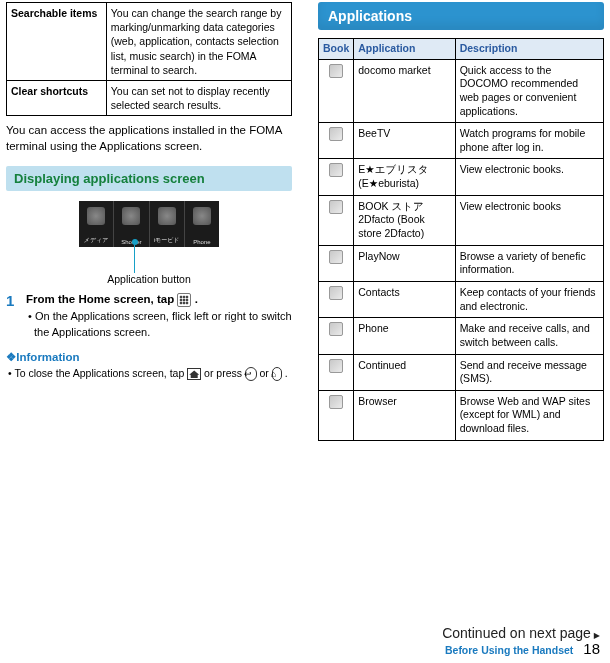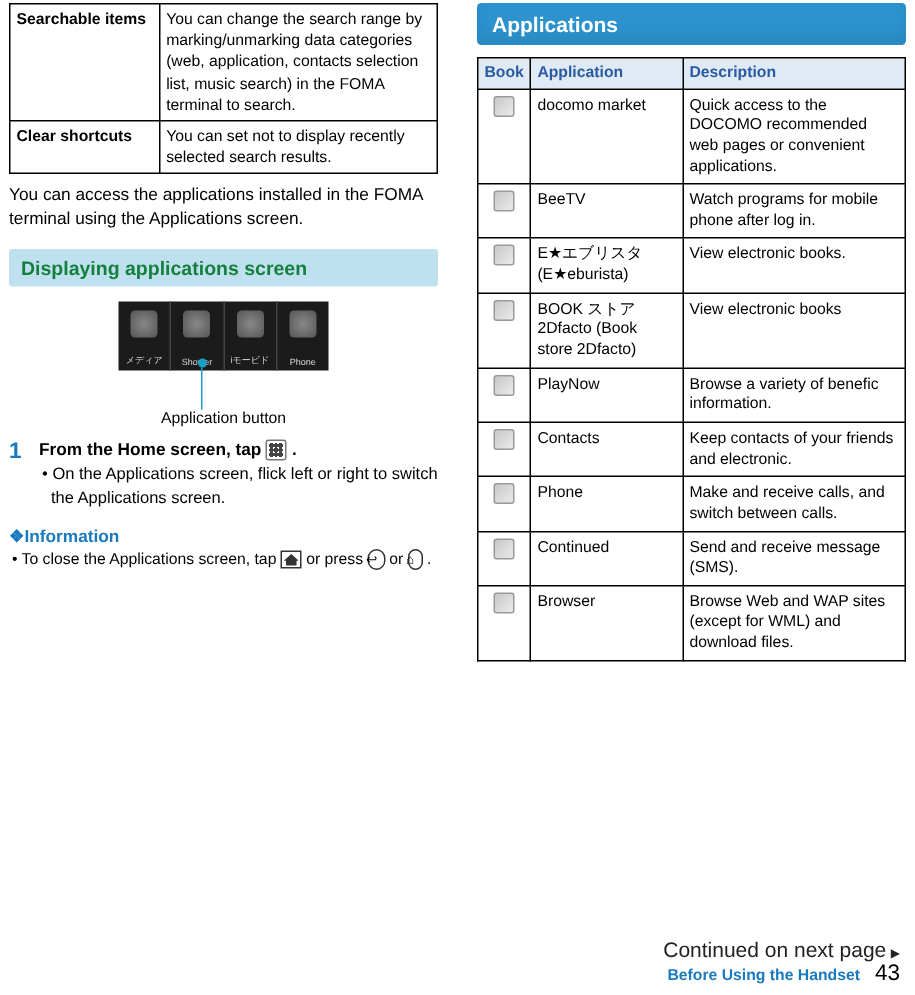--- a/index.html
+++ b/index.html
@@ -372,14 +372,14 @@
         <td>Browse Web and WAP sites (except for WML) and download files.</td>
       </tr>
     </tbody>
       </table>
   </div>
 </div>
 
 <div class="cont">Continued on next page</div>
 <div class="footer">
   <span class="section">Before Using the Handset</span>
-  <span class="pagenum">43</span>
+  <span class="pagenum">18</span>
 </div>
 
 </body></html>

